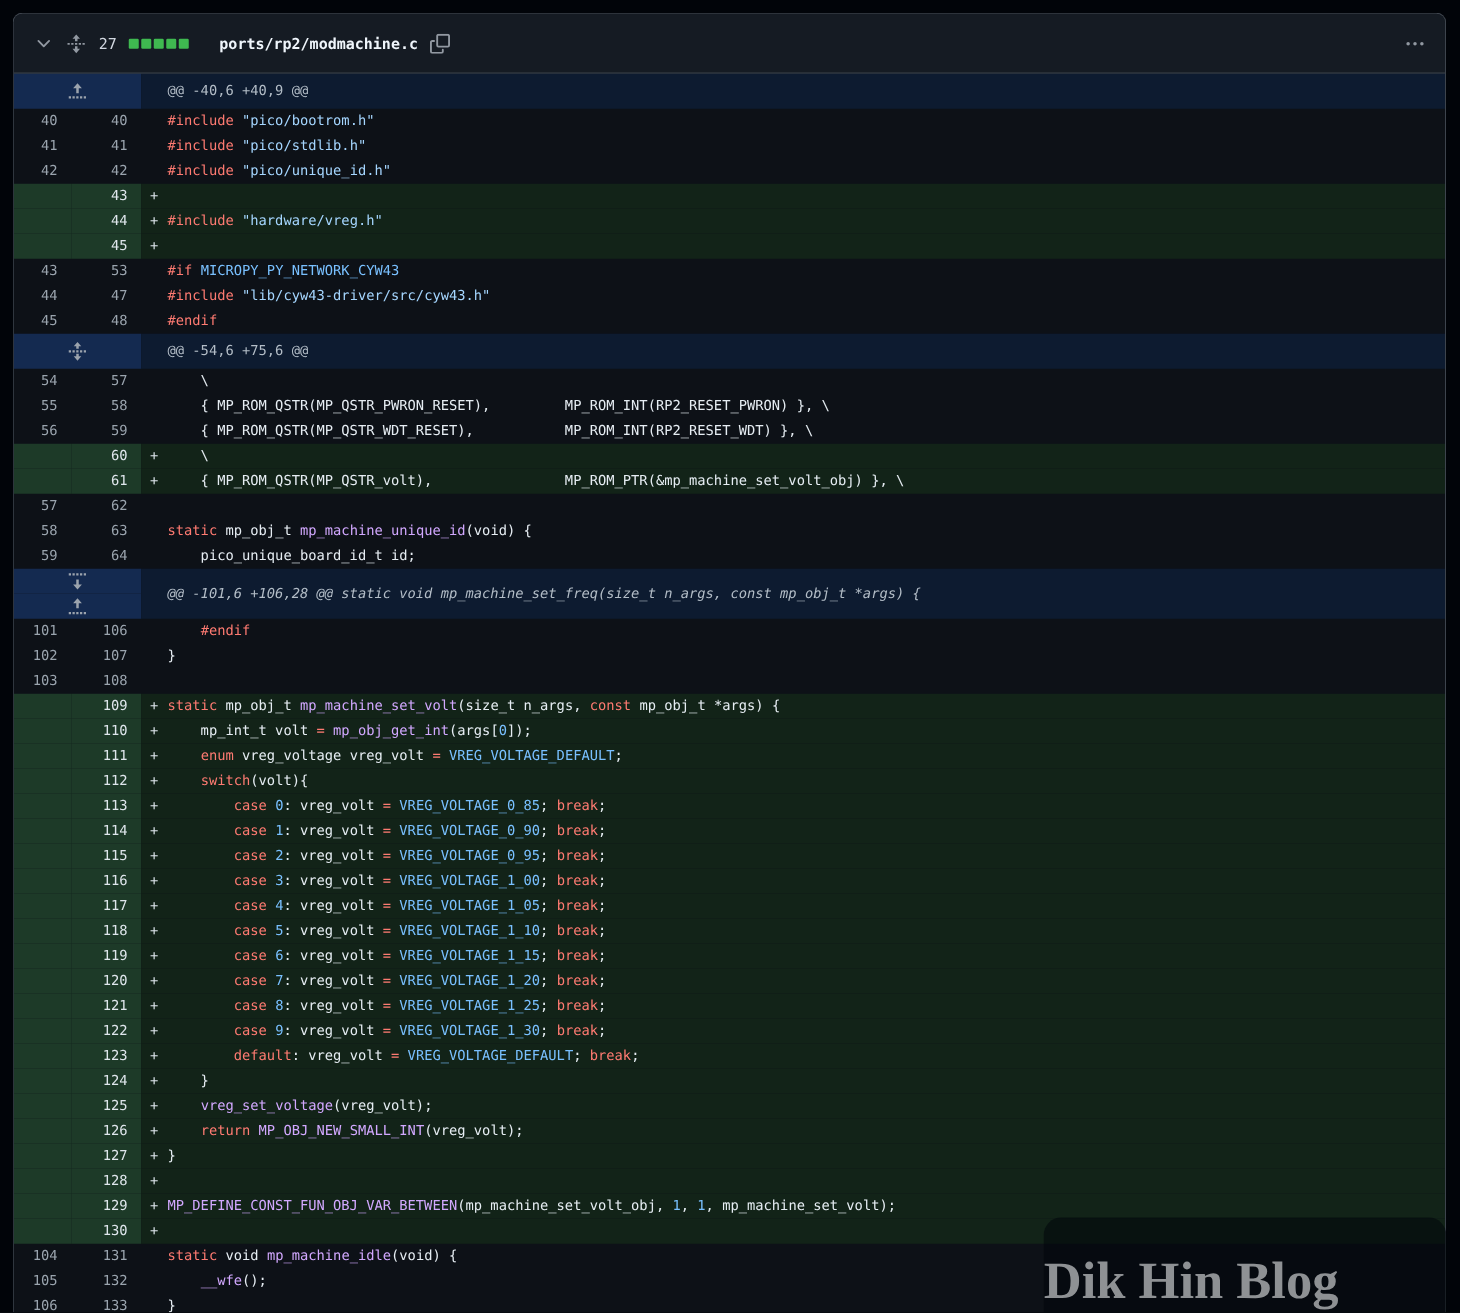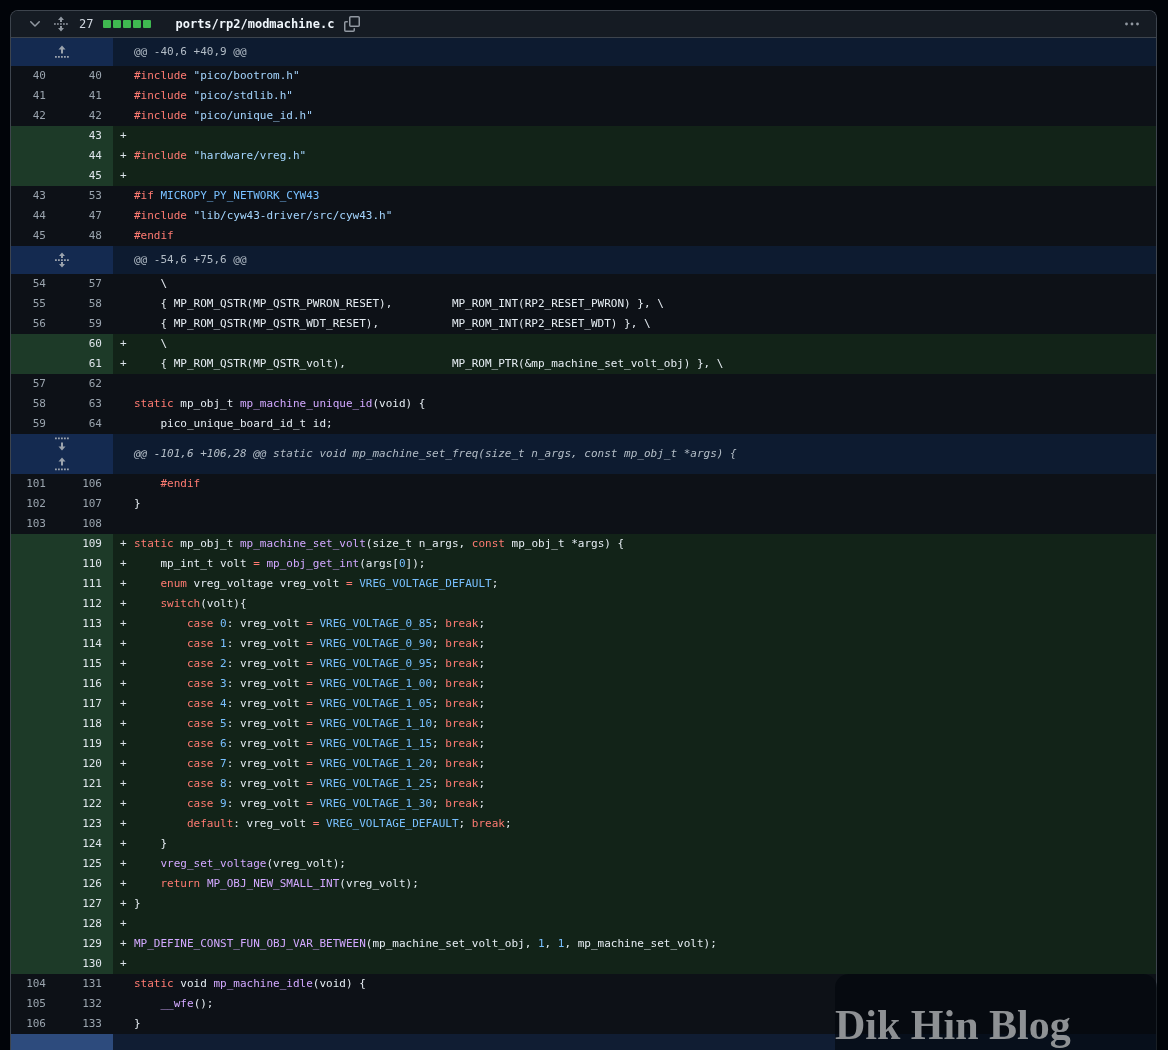--- a/index.html
+++ b/index.html
@@ -8,21 +8,21 @@
     background:#010409;
     font-family:"DejaVu Sans Mono","Liberation Mono",monospace;
   }
   .card {
     position:absolute; left:10px; top:10px; width:1147px; height:1040px;
     background:#0d1117; border:1px solid #3d444d; border-bottom:none;
     border-radius:8px 8px 0 0; overflow:hidden; box-sizing:border-box;
   }
   
   .file-header {
-    height:27px; background:#151b23; border-bottom:1px solid #3d444d;
+    height:48px; background:#151b23; border-bottom:1px solid #3d444d;
     display:flex; align-items:center; gap:8px; padding:0 14px 0 14px;
     box-sizing:border-box;
   }
   .hbtn { background:transparent; border:0; padding:2px; margin:0; display:flex; align-items:center; cursor:pointer; }
   .hbtn svg, .hicon svg { display:block; }
   .hicon { display:flex; align-items:center; cursor:pointer; }
   .changes { color:#d1d7e0; font-size:12px; padding:0 2px; }
   .diffstat { display:flex; gap:2px; align-items:center; }
   .diffstat .sq { width:8px; height:8px; background:#3fb950; border-radius:1px; }
   .filename { color:#f0f6fc; font-weight:bold; font-size:12px; text-decoration:none; margin-left:16px; }

